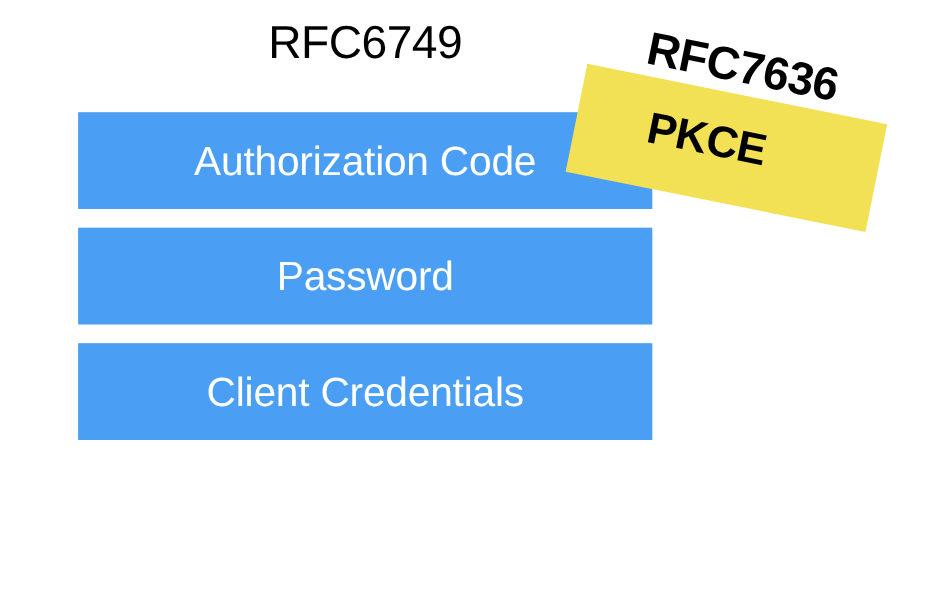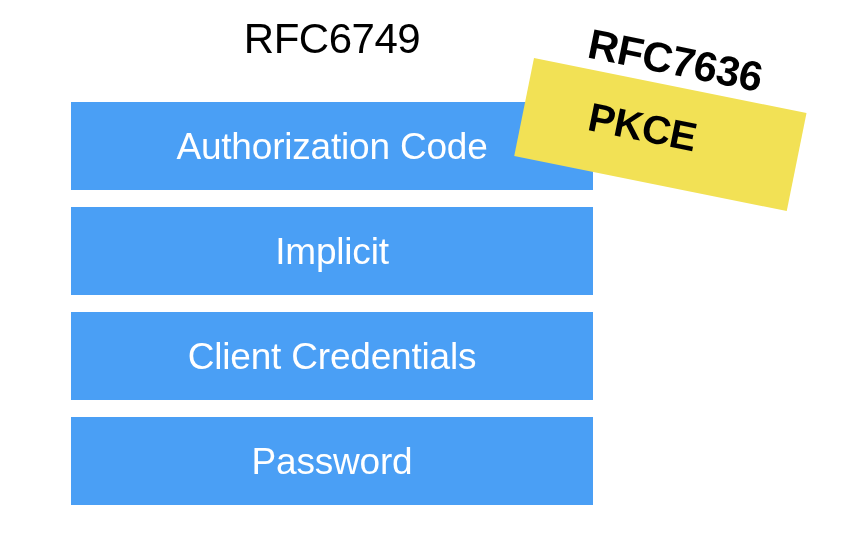--- a/index.html
+++ b/index.html
@@ -119,30 +119,27 @@
 <div id="canvas">
 
   <div id="spec-title">RFC6749</div>
 
   <div id="grant-stack">
 
     <div class="grant-bar">
       <span class="grant-label">Authorization Code</span>
     </div>
 
+
     <div class="grant-bar">
-      <span class="grant-label">Implicit</span>
+      <span class="grant-label">Password</span>
     </div>
 
     <div class="grant-bar">
       <span class="grant-label">Client Credentials</span>
-    </div>
-
-    <div class="grant-bar">
-      <span class="grant-label">Password</span>
     </div>
 
   </div>
 
   <div id="pkce-sticker">
     <div id="pkce-sticker-bg"></div>
     <div id="pkce-ext-title">RFC7636</div>
     <div id="pkce-ext-name">PKCE</div>
   </div>
 

